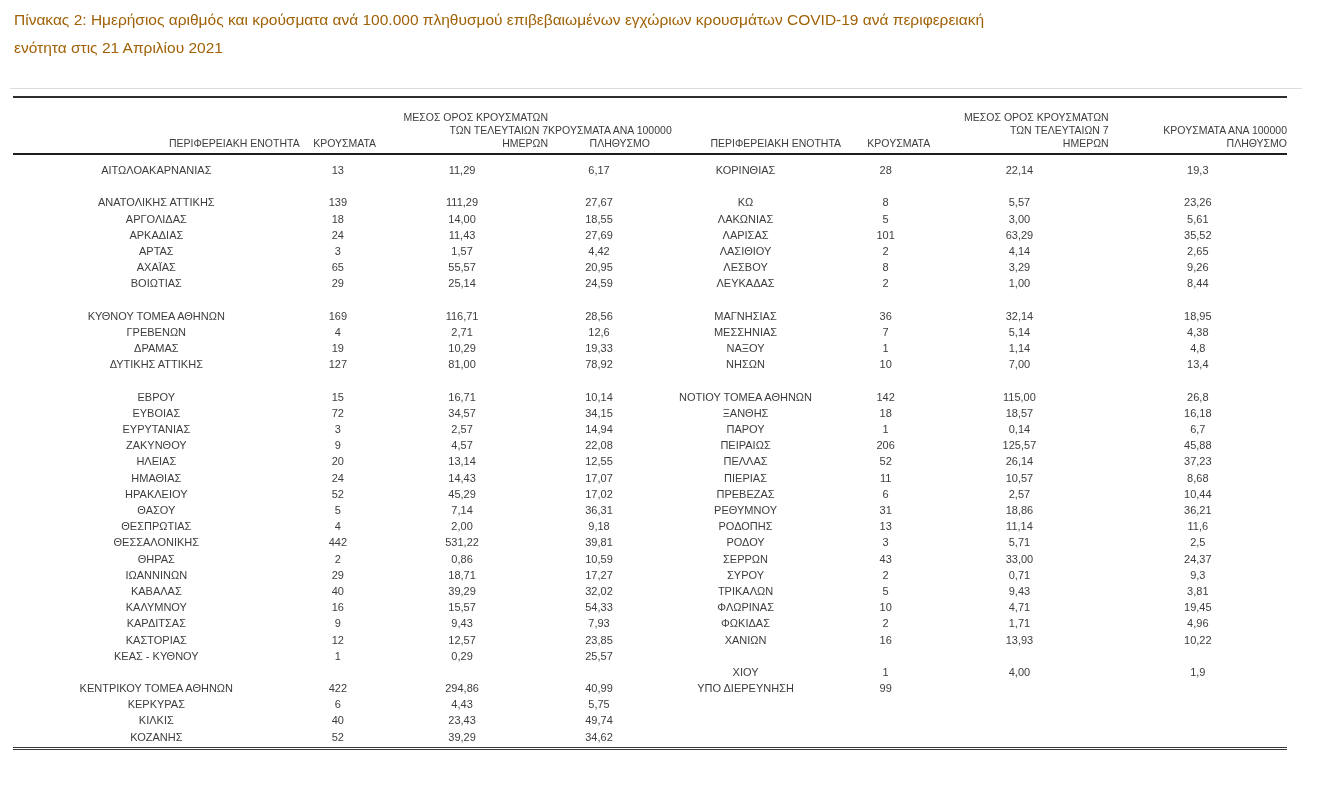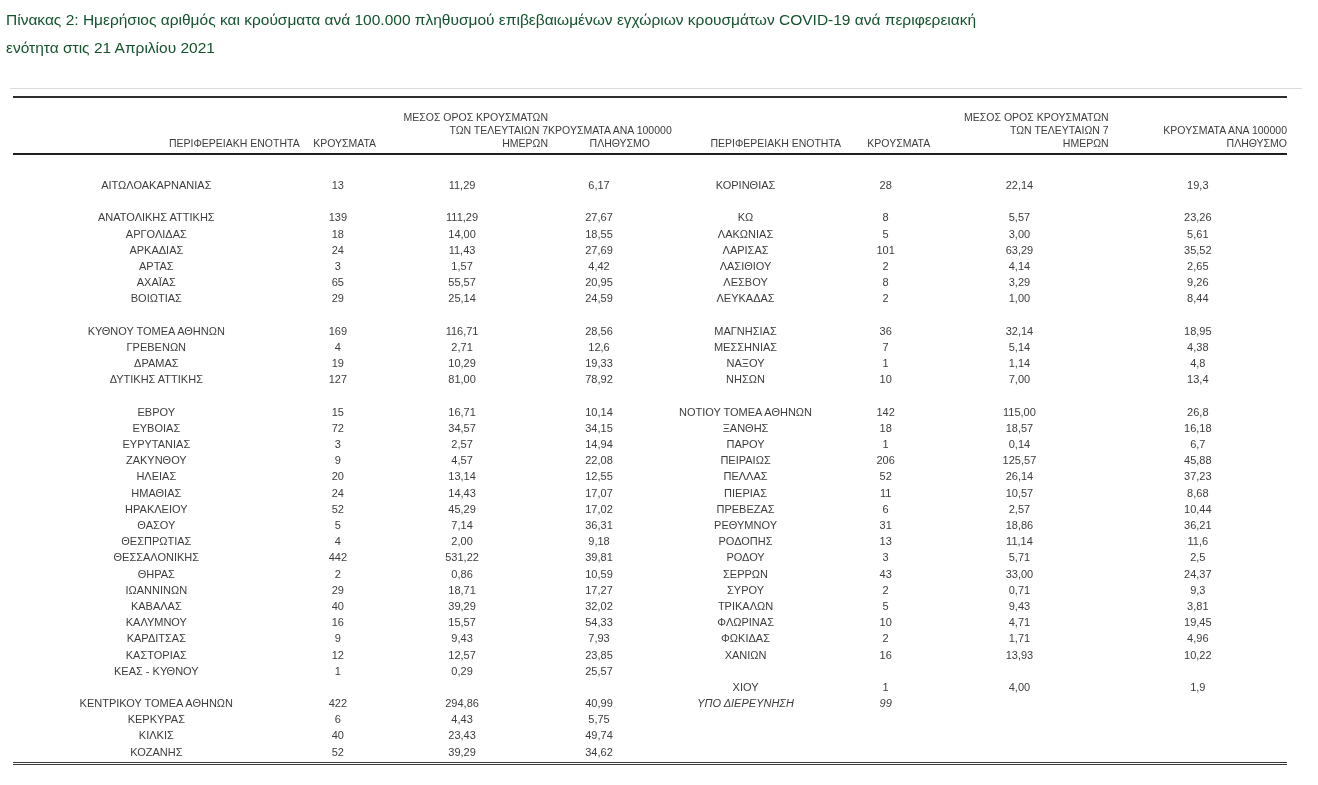--- a/index.html
+++ b/index.html
@@ -2,22 +2,22 @@
 <html><head>
 <meta charset="utf-8">
 <style>
   * { margin:0; padding:0; box-sizing:border-box; }
   html,body { background:#ffffff; }
   .page {
     position:relative; width:1318px; height:785px; background:#fff;
     font-family:"Liberation Sans", sans-serif; overflow:hidden;
   }
   .title {
-    position:absolute; left:6px; top:6px; width:1296px;
-    font-size:15.5px; line-height:28px; color:#14532d;
+    position:absolute; left:14px; top:6px; width:1296px;
+    font-size:15.5px; line-height:28px; color:#a16207;
   }
   .page-rule {
     position:absolute; left:10px; top:88px; width:1292px;
     border-top:1px solid #dcdcdc;
   }
   .table-outer {
     position:absolute; left:13px; top:96px; width:1274px;
     border-top:2px solid #2e2e2e;
     border-bottom:3px double #3a3a3a;
     display:flex;
@@ -25,27 +25,27 @@
   .half { width:50%; }
   .thead {
     display:flex; align-items:flex-end;
     height:57px; padding-bottom:3px;
     border-bottom:2px solid #1f1f1f;
   }
   .th {
     text-align:right; font-size:10.5px; line-height:13px;
     color:#3d3d3d; white-space:nowrap;
   }
-  .tbody { padding-top:22px; padding-bottom:2px; }
+  .tbody { padding-top:7px; padding-bottom:2px; }
   .row { display:flex; align-items:center; height:16.2px; }
   .cell {
     text-align:center; font-size:11px; color:#3d3d3d; white-space:nowrap;
     overflow:visible;
   }
-  .row.italic .cell { font-style:italic; }
+  .row.italic .cell { }
   
   .half-left .c-region { width:45%; }
   .half-left .c-cases  { width:12%; }
   .half-left .c-avg    { width:27%; }
   .half-left .c-per    { width:16%; }
   
   .half-right .c-region { width:30%; }
   .half-right .c-cases  { width:14%; }
   .half-right .c-avg    { width:28%; }
   .half-right .c-per    { width:28%; }

